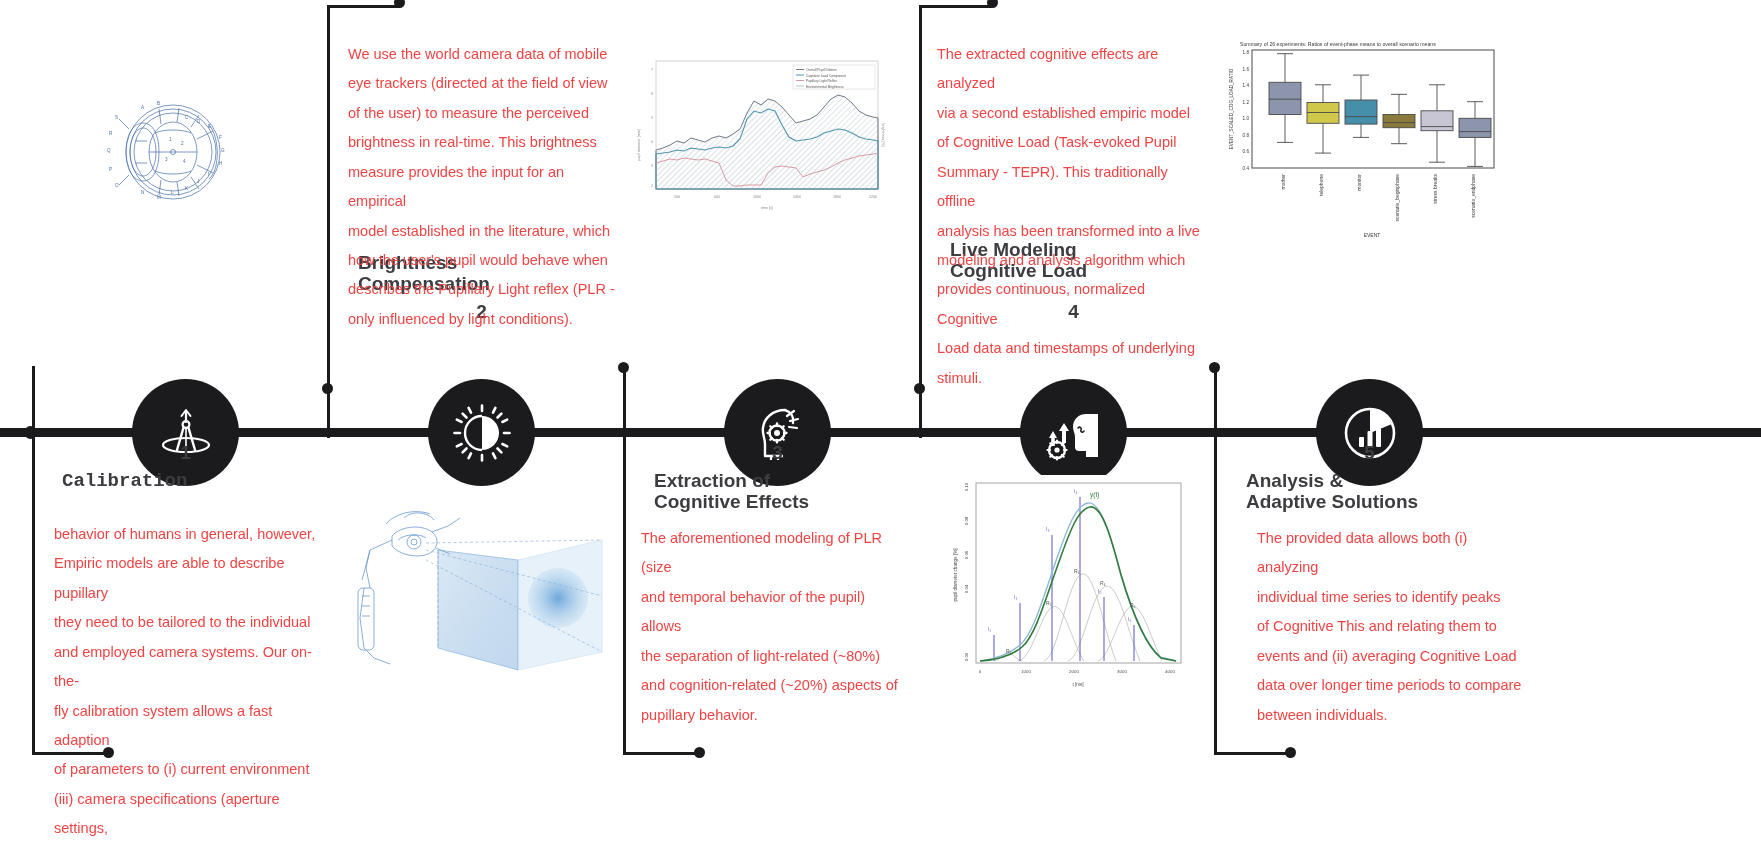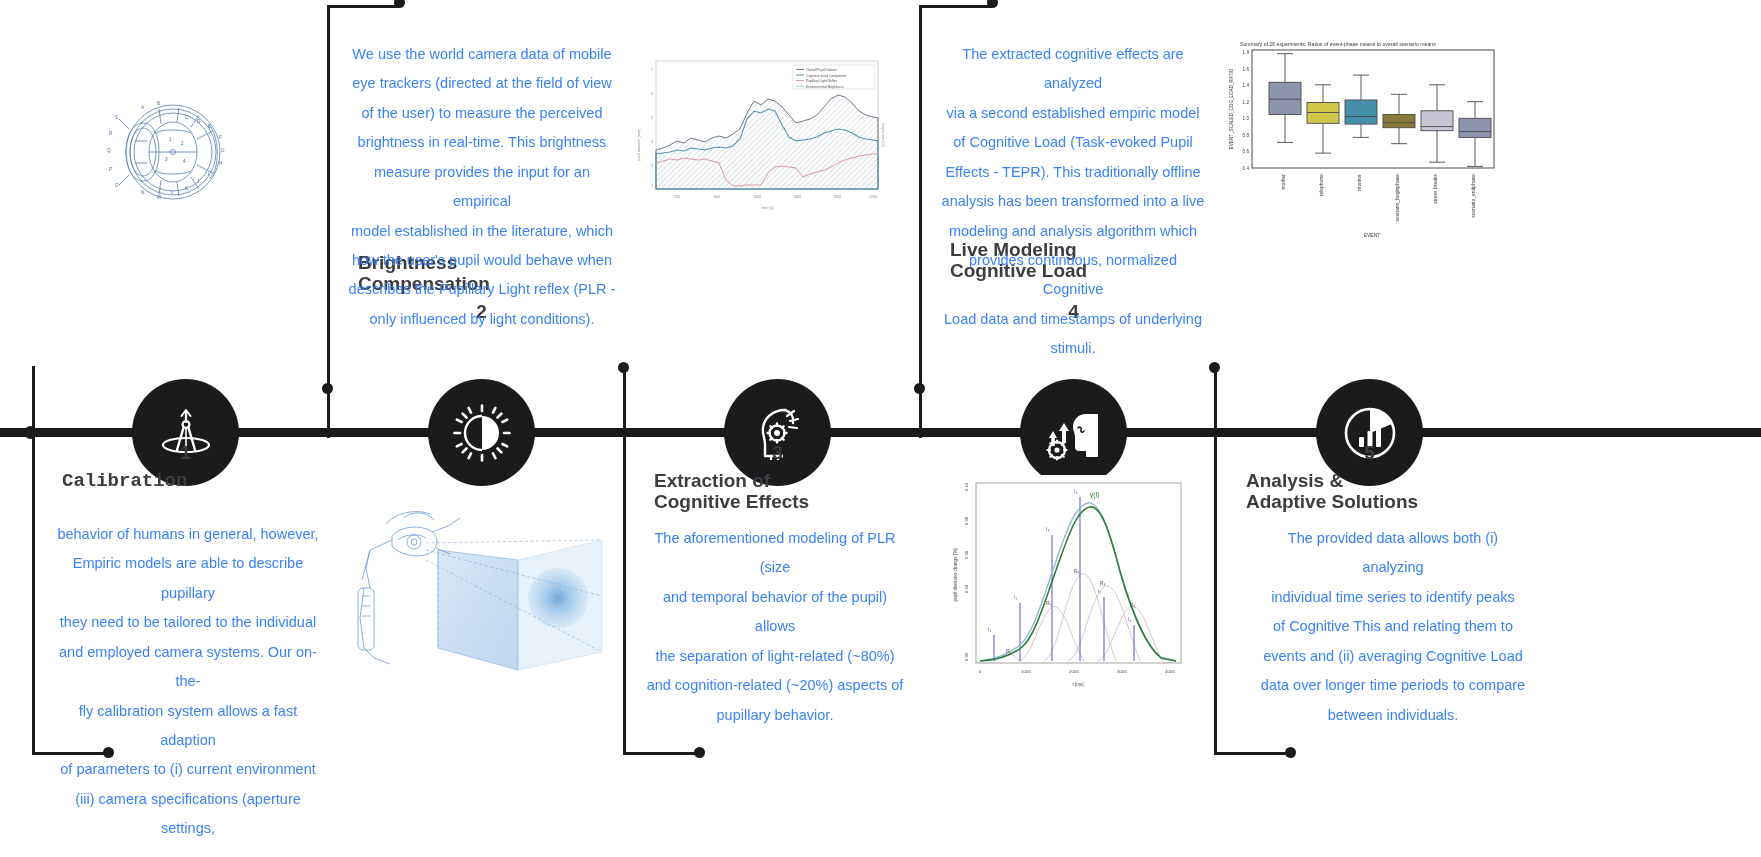--- a/index.html
+++ b/index.html
@@ -20,21 +20,21 @@
   
   .node{position:absolute;width:107px;height:107px;border-radius:50%;background:#1b1b1d;
         display:flex;align-items:center;justify-content:center;top:379px;}
   .node svg{display:block;}
 
   
   .stepnum{position:absolute;font-size:19px;font-weight:bold;color:#3c3c41;text-align:center;}
   .steptitle{position:absolute;font-size:19px;font-weight:bold;color:#3c3c41;text-align:left;line-height:1.08;}
 
   
-  .para{position:absolute;font-size:14.5px;line-height:2.03;color:#3b82f6;text-align:center;}
+  .para{position:absolute;font-size:14.5px;line-height:2.03;color:#ef4444;}
 
   
   .fig{position:absolute;}
 
   
   .bp-frame{fill:#ffffff;stroke:#4a4a4a;stroke-width:1;}
   .bp-box{stroke:#4a4a4a;stroke-width:0.9;}
   .bp-w{stroke:#4a4a4a;stroke-width:0.9;fill:none;}
   .bp-tick{font-size:4.6px;fill:#3a3a3a;font-family:"Liberation Sans",sans-serif;}
   .bp-lab{font-size:5px;fill:#3a3a3a;font-family:"Liberation Sans",sans-serif;}
@@ -212,21 +212,21 @@
   </div>
   <div class="steptitle" style="left:950px;top:240px;width:247px;">
     <div>Live Modeling</div>
     <div>Cognitive Load</div>
   </div>
   <div class="stepnum" style="left:1020px;top:301px;width:107px;">4</div>
   <div class="para" style="left:937px;top:40px;width:272px;">
     <div>The extracted cognitive effects are analyzed</div>
     <div>via a second established empiric model</div>
     <div>of Cognitive Load (Task-evoked Pupil</div>
-    <div>Effects - TEPR). This traditionally offline</div>
+    <div>Summary - TEPR). This traditionally offline</div>
     <div>analysis has been transformed into a live</div>
     <div>modeling and analysis algorithm which</div>
     <div>provides continuous, normalized Cognitive</div>
     <div>Load data and timestamps of underlying</div>
     <div>stimuli.</div>
   </div>
 
   <div class="node" style="left:1316px;">
     <svg width="60" height="60" viewBox="0 0 60 60">
       <circle cx="30" cy="30" r="24" fill="none" stroke="#fff" stroke-width="2.6"></circle>

